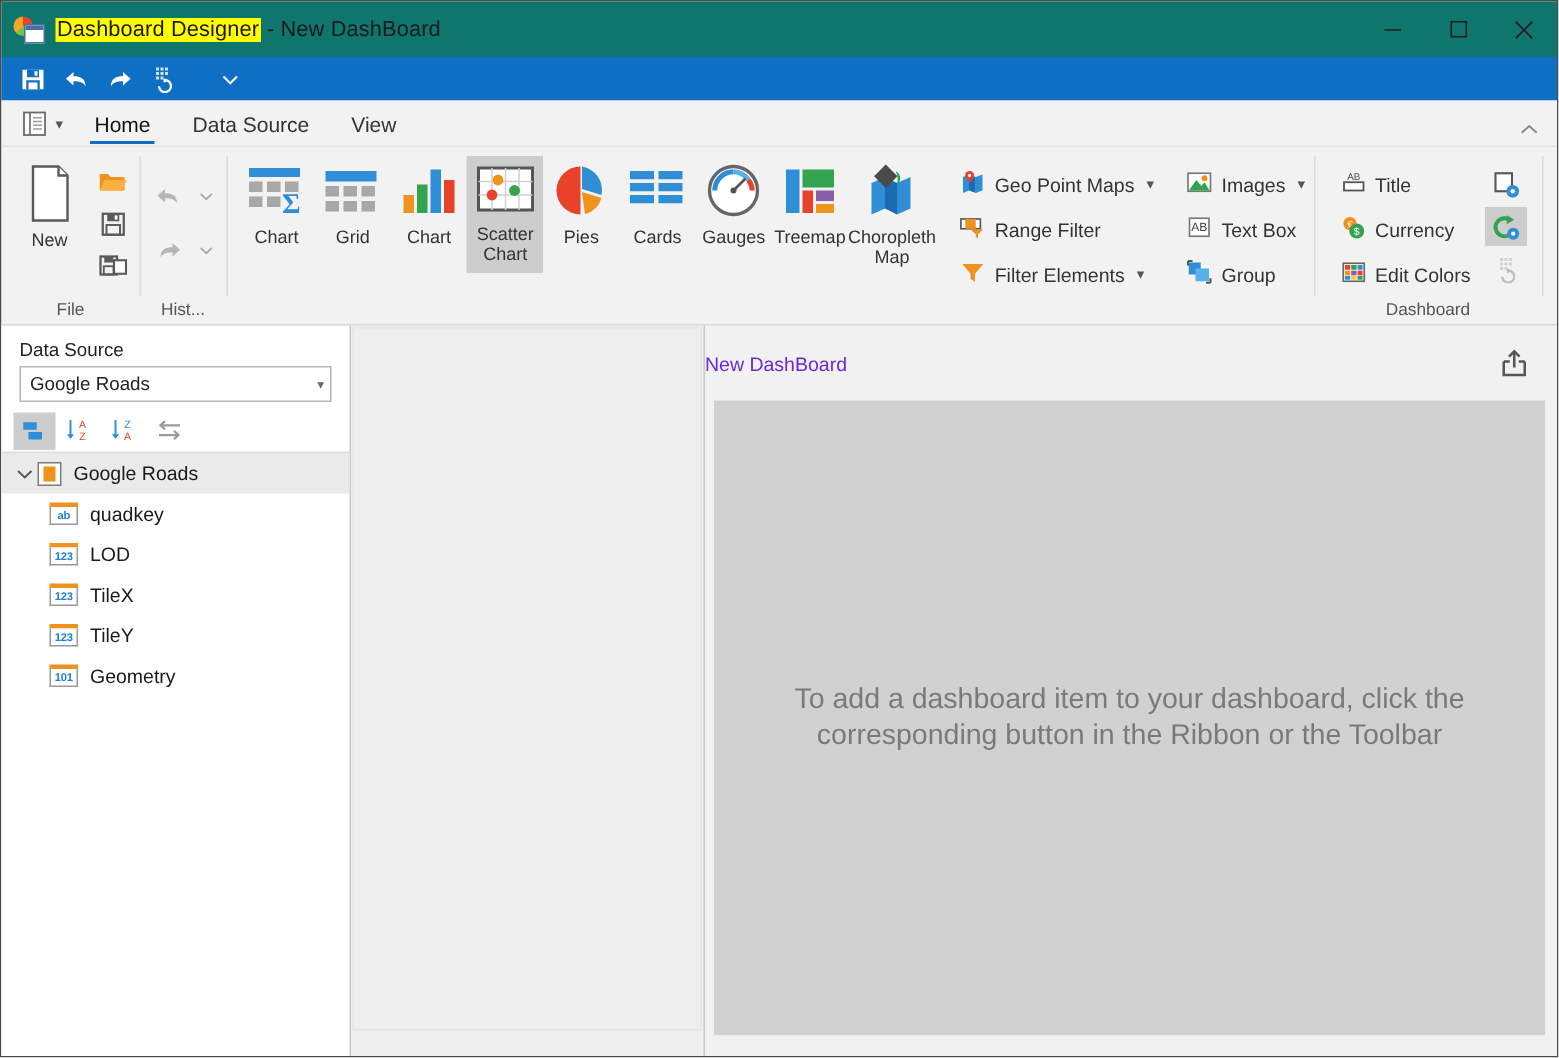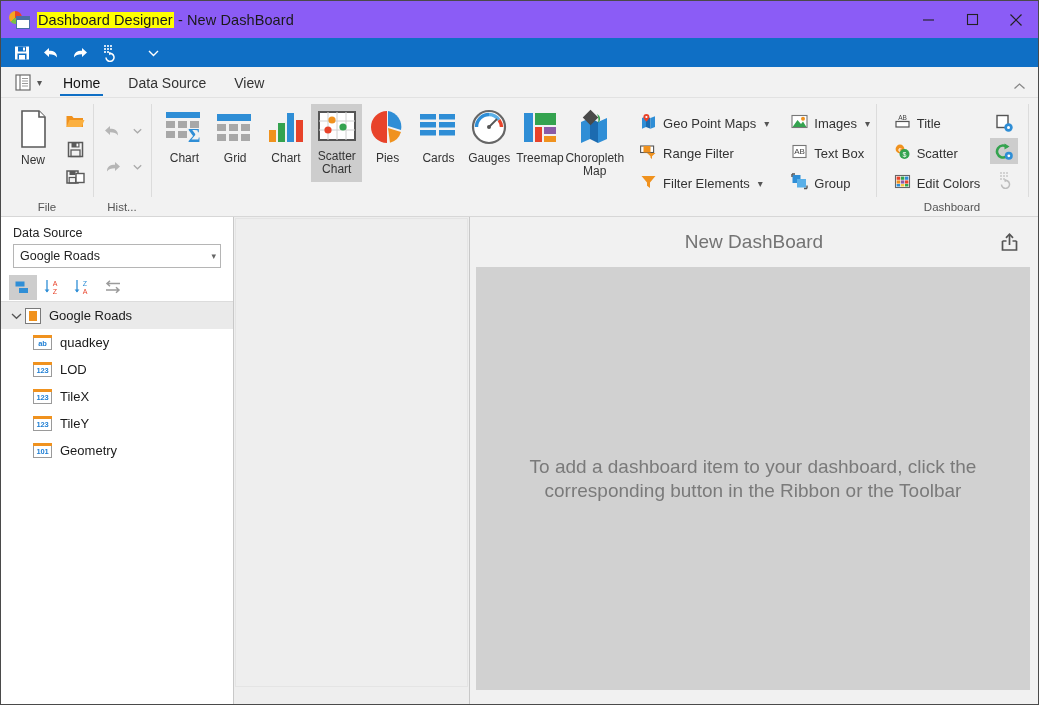--- a/index.html
+++ b/index.html
@@ -14,21 +14,21 @@
     border: 1px solid #4a4a4a;
     display: flex; flex-direction: column;
     background: #ffffff;
     position: relative;
   }
 
   
   .titlebar {
     height: 37px; flex: 0 0 37px;
     display: flex; align-items: center;
-    background: #8b5cf6;
+    background: #0f766e;
     padding-left: 8px;
   }
   .app-icon { width: 22px; height: 20px; position: relative; flex: 0 0 22px; margin-right: 6px;}
   .app-icon .pie {
     position:absolute; left:0; top:1px; width:13px; height:13px; border-radius:50%;
     background: conic-gradient(#e8432a 0deg 120deg, #7ac143 120deg 230deg, #f5a623 230deg 360deg);
   }
   .app-icon .sheet {
     position:absolute; left:7px; top:6px; width:14px; height:13px;
     background:#ffffff; border:1.4px solid #4b6ea9;
@@ -168,21 +168,21 @@
     border-right: 1px solid #c8c8c8;
     padding: 1px;
   }
   .mid-inner { width:100%; height:calc(100% - 16px); border:1px solid #e4e4e4; background:#eeeeee;}
 
   .right-panel { flex: 1; background:#f1f1f1; display:flex; flex-direction:column; min-width:0; }
   .canvas-header {
     height: 50px; flex:0 0 50px; display:flex; align-items:center; position:relative; padding: 0 16px;
   }
   .canvas-title {
-    position:absolute; left:0; right:0; text-align:center; font-size:19px; color:#737373;
+    position:absolute; left:0; right:0; font-size:13px; color:#6d28d9;
     pointer-events:none;
   }
   .export-btn { margin-left:auto; width:26px; height:26px; display:flex; align-items:center; justify-content:center; z-index:2;}
   .canvas-area {
     flex:1; margin: 0 8px 14px 6px; background:#d1d1d1;
     display:flex; align-items:center; justify-content:center;
     padding: 0 20px;
   }
   .canvas-hint {
     font-size:19px; color:#7a7a7a; text-align:center; line-height:24px; max-width: 560px;
@@ -561,21 +561,21 @@
           </div>
           <div class="menu-btn">
             <span>
               <svg width="17" height="17" viewBox="0 0 17 17">
                 <circle cx="6" cy="6" r="4.4" fill="#f0921e"></circle>
                 <text x="6" y="8.6" text-anchor="middle" font-family="Liberation Sans, sans-serif" font-size="6" fill="#fff">€</text>
                 <circle cx="10.5" cy="11" r="5" fill="#34a34f"></circle>
                 <text x="10.5" y="13.6" text-anchor="middle" font-family="Liberation Sans, sans-serif" font-size="7" fill="#fff">$</text>
               </svg>
             </span>
-            <span>Scatter</span>
+            <span>Currency</span>
           </div>
           <div class="menu-btn">
             <span>
               <svg width="17" height="17" viewBox="0 0 17 17">
                 <rect x="1.5" y="2.5" width="14" height="12" fill="#fff" stroke="#666" stroke-width="1.1"></rect>
                 <rect x="2.6" y="3.6" width="3.6" height="3.2" fill="#e8432a"></rect>
                 <rect x="6.8" y="3.6" width="3.6" height="3.2" fill="#34a34f"></rect>
                 <rect x="11" y="3.6" width="3.4" height="3.2" fill="#2f8ed6"></rect>
                 <rect x="2.6" y="7.4" width="3.6" height="3.2" fill="#f0921e"></rect>
                 <rect x="6.8" y="7.4" width="3.6" height="3.2" fill="#8a5ba8"></rect>

